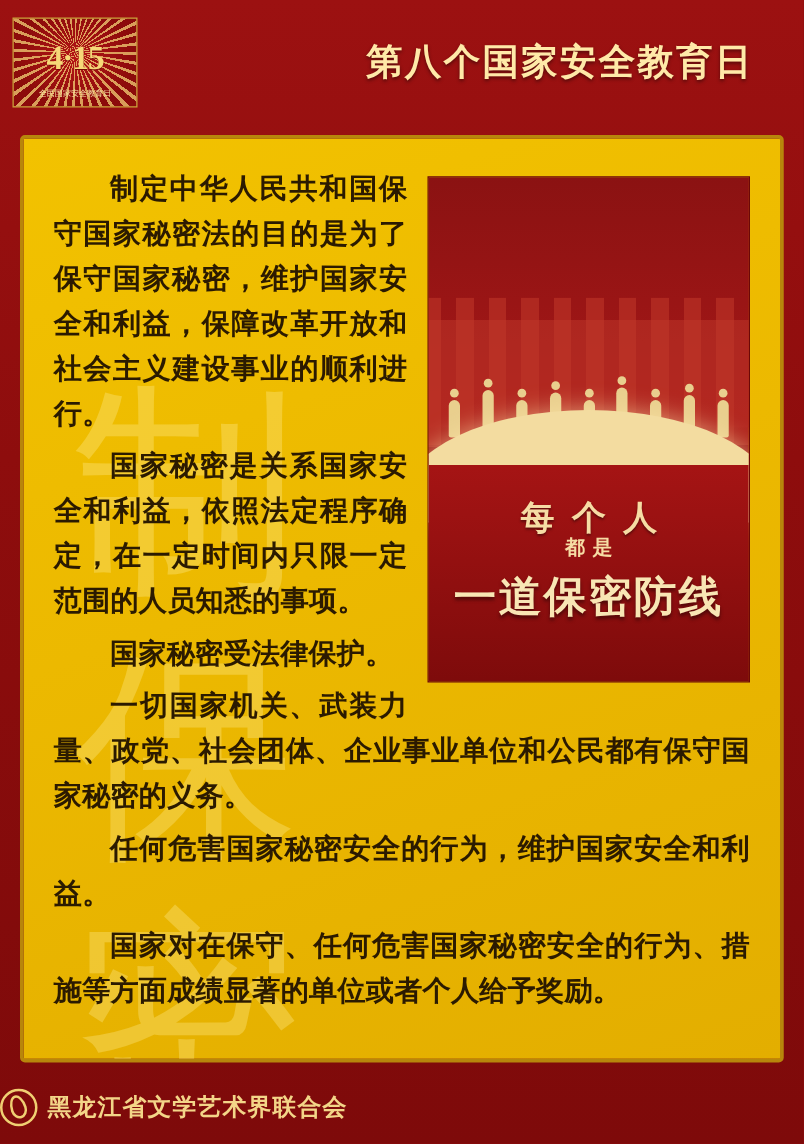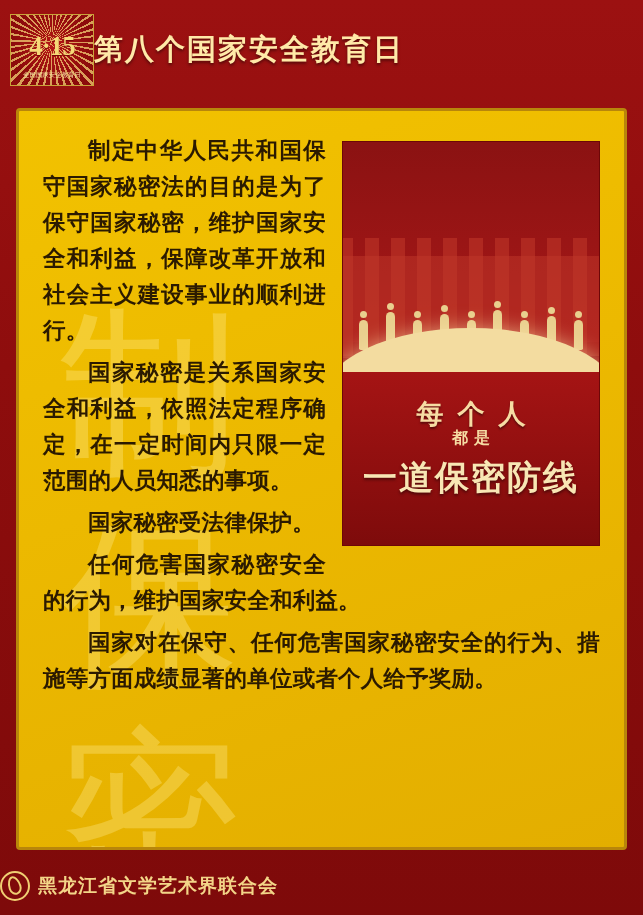--- a/index.html
+++ b/index.html
@@ -28,21 +28,21 @@
   .header {
     position: relative;
     height: 100px;
     display: flex;
     align-items: center;
     padding-left: 10px;
     box-sizing: border-box;
   }
 
   .logo {
-    width: 84px;
+    width: 100px;
     height: 72px;
     position: relative;
     flex: 0 0 auto;
     background: radial-gradient(ellipse at 50% 45%, #b51616 0%, #8c0b0b 70%);
     border: 1px solid #c9a33a;
     box-sizing: border-box;
   }
   .logo .rays {
     position: absolute;
     left: 0; top: 0; right: 0; bottom: 0;
@@ -71,21 +71,21 @@
     text-align: center;
     font-size: 7px;
     color: #f8e4a5;
     letter-spacing: 0px;
     white-space: nowrap;
     transform: scale(.92);
   }
 
   .header-title {
     flex: 1 1 auto;
-    text-align: left;
+    text-align: right;
     font-size: 29px;
     font-weight: bold;
     color: #ffe9a8;
     letter-spacing: 2px;
     padding-right: 40px;
     text-shadow: 0 2px 3px rgba(0,0,0,.45);
     font-family: "Liberation Sans", sans-serif;
   }
 
   
@@ -328,20 +328,21 @@
           <div class="cap-l1">每个人</div>
           <div class="cap-l2">都是</div>
           <div class="cap-l3">一道保密防线</div>
         </div>
       </div>
 
       <div class="body-text">
         <p>制定中华人民共和国保守国家秘密法的目的是为了保守国家秘密，维护国家安全和利益，保障改革开放和社会主义建设事业的顺利进行。</p>
         <p>国家秘密是关系国家安全和利益，依照法定程序确定，在一定时间内只限一定范围的人员知悉的事项。</p>
         <p>国家秘密受法律保护。</p>
+        <p>一切国家机关、武装力量、政党、社会团体、企业事业单位和公民都有保守国家秘密的义务。</p>
         <p>任何危害国家秘密安全的行为，维护国家安全和利益。</p>
         <p>国家对在保守、任何危害国家秘密安全的行为、措施等方面成绩显著的单位或者个人给予奖励。</p>
       </div>
 
     </div>
   </div>
 
   <div class="footer">
     <div class="f-logo"></div>
     <div class="f-text">黑龙江省文学艺术界联合会</div>

